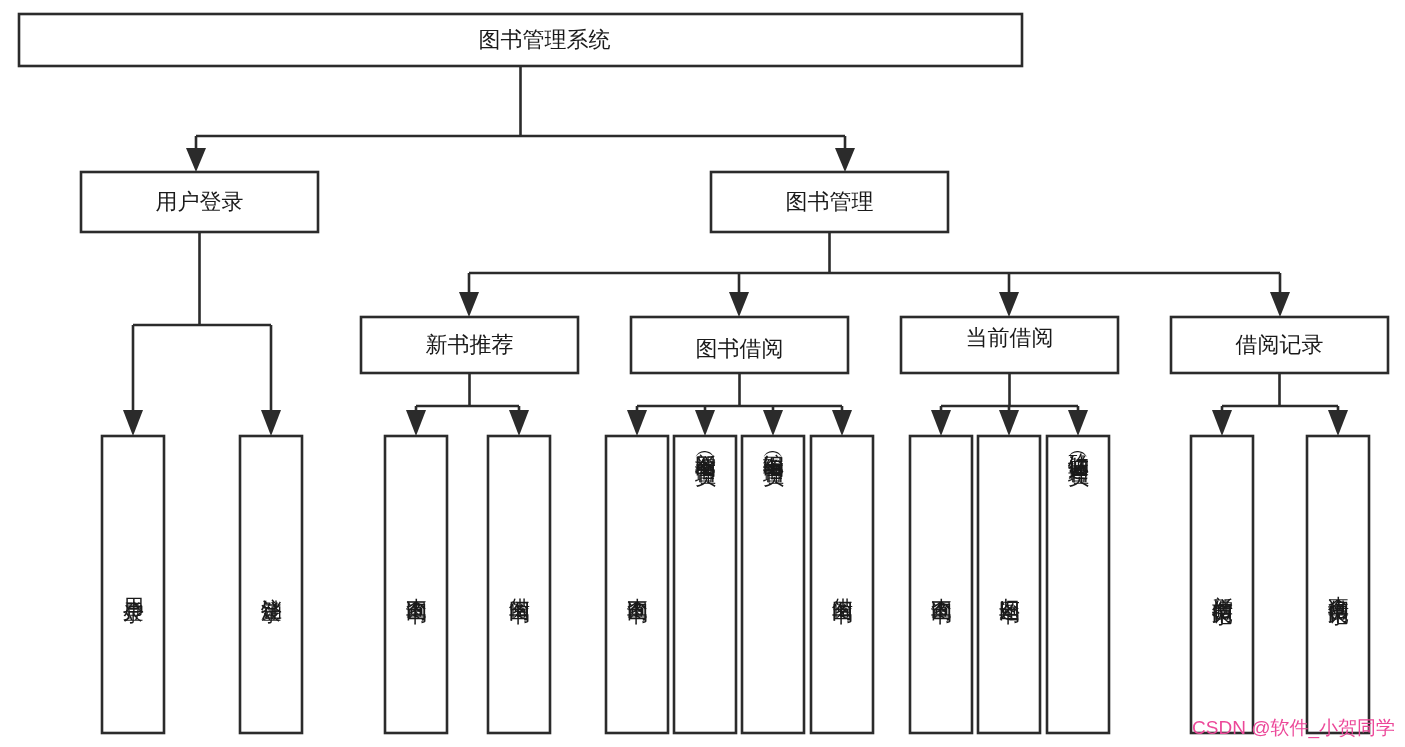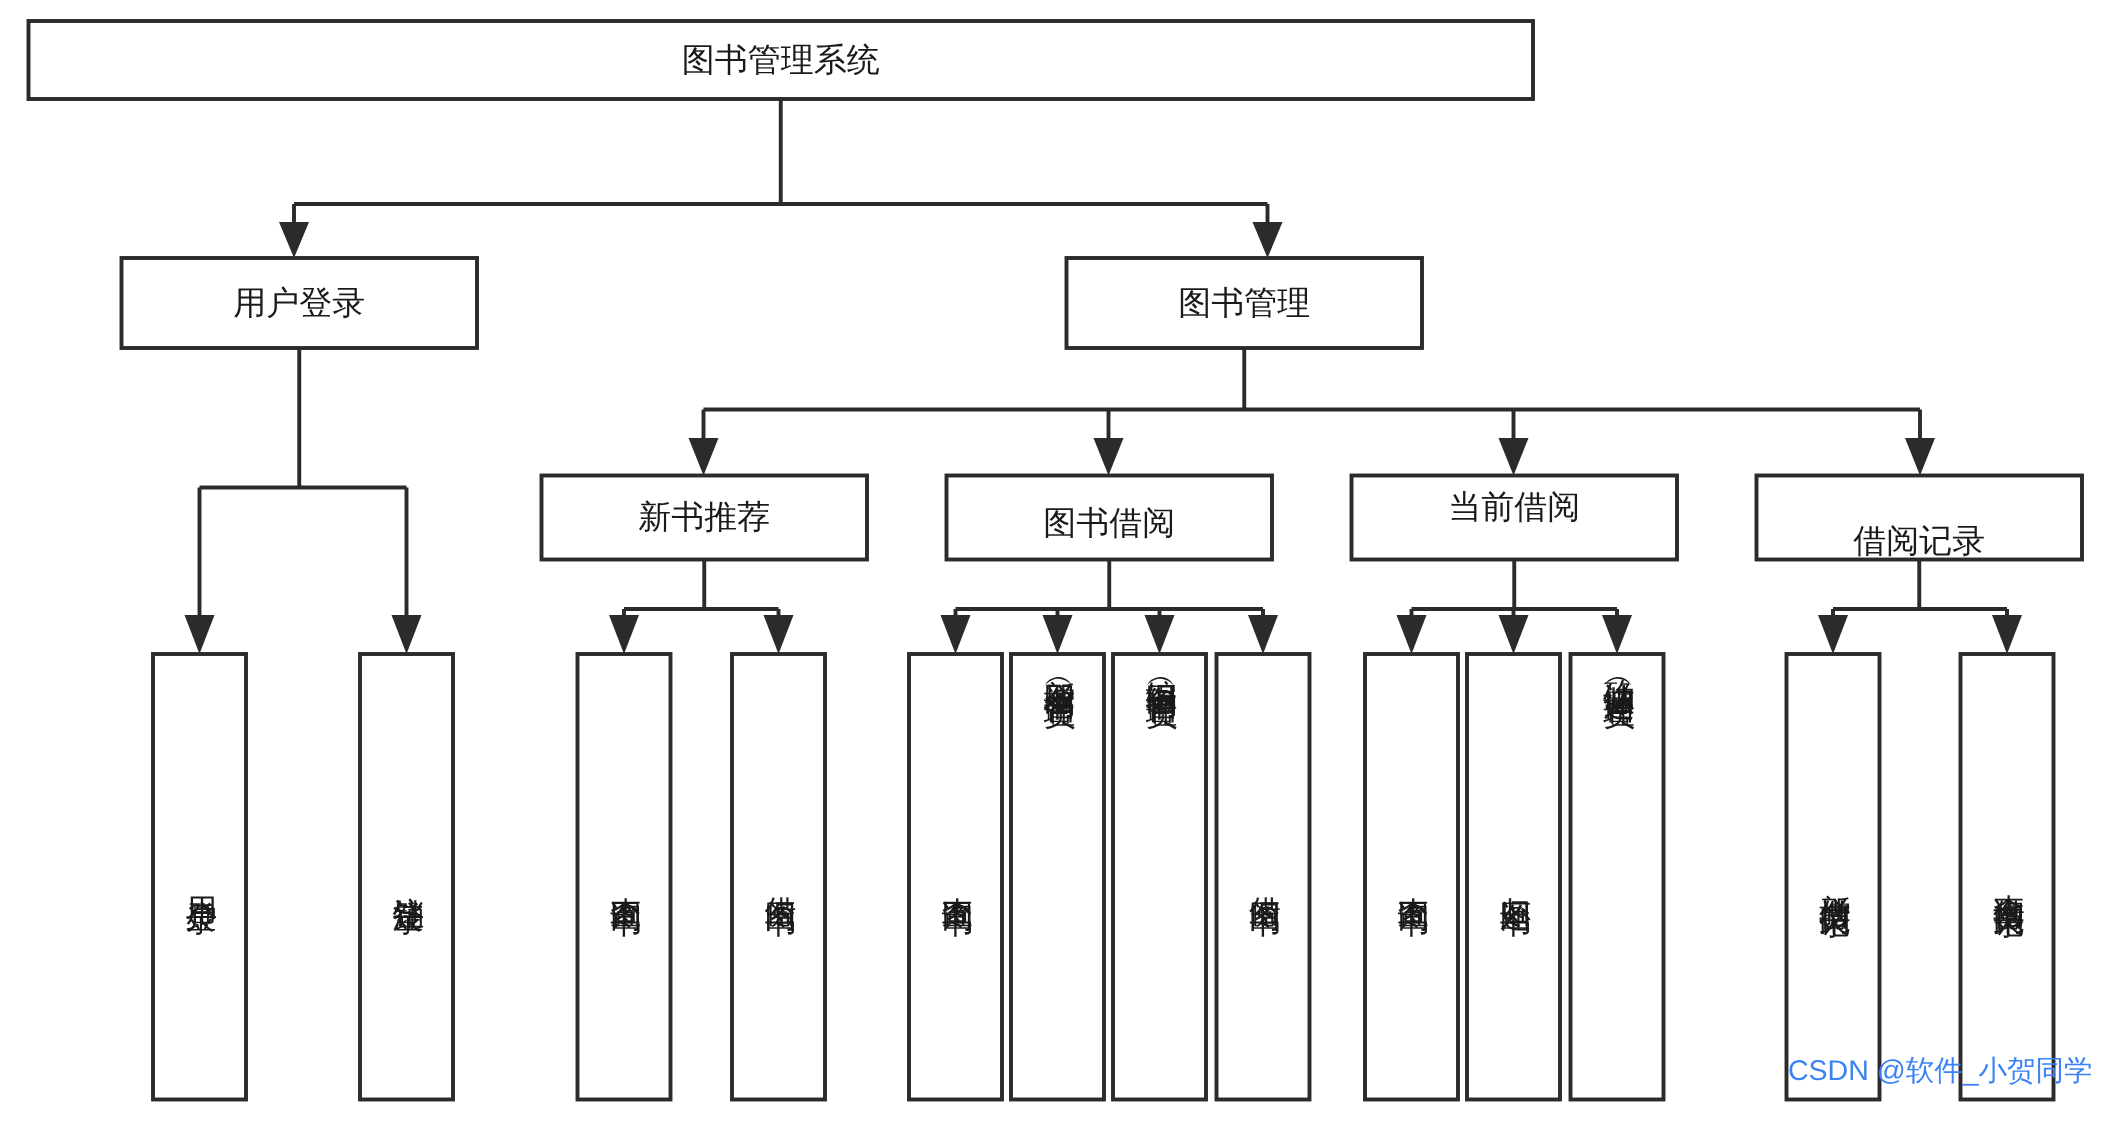--- a/index.html
+++ b/index.html
@@ -68,24 +68,24 @@
   }
   .hlabel-text {
     font-family: "Liberation Sans", "DejaVu Sans", sans-serif;
     font-size: 22px;
     color: #1a1a1a;
     white-space: nowrap;
   }
   #watermark {
     position: absolute;
     right: 10px;
-    bottom: 20px;
+    bottom: 6px;
     font-family: "Liberation Sans", "DejaVu Sans", sans-serif;
     font-size: 19px;
-    color: #3b82f6;
+    color: #ec4899;
     white-space: nowrap;
     pointer-events: none;
   }
 </style>
 </head>
 <body>
 
 <div id="diagram-root">
 
   <svg class="flow" viewBox="0 0 1405 747">
@@ -190,41 +190,41 @@
     <rect class="node-box" x="811" y="436" width="62" height="297"></rect>
 
     <rect class="node-box" x="910" y="436" width="62" height="297"></rect>
     <rect class="node-box" x="978" y="436" width="62" height="297"></rect>
     <rect class="node-box" x="1047" y="436" width="62" height="297"></rect>
 
     <rect class="node-box" x="1191" y="436" width="62" height="297"></rect>
     <rect class="node-box" x="1307" y="436" width="62" height="297"></rect>
   </svg>
 
-  <div class="hlabel-wrap" style="left:19px; top:14px; width:1003px; height:52px;">
+  <div class="hlabel-wrap" style="left:19px; top:14px; width:1003px; height:52px;padding-left:24px;">
     <span class="hlabel-text">图书管理系统</span>
   </div>
 
   <div class="hlabel-wrap" style="left:81px; top:172px; width:237px; height:60px;">
     <span class="hlabel-text">用户登录</span>
   </div>
   <div class="hlabel-wrap" style="left:361px; top:317px; width:217px; height:56px;">
     <span class="hlabel-text">新书推荐</span>
   </div>
 
   <div class="hlabel-wrap" style="left:711px; top:172px; width:237px; height:60px;">
     <span class="hlabel-text">图书管理</span>
   </div>
   <div class="hlabel-wrap" style="left:631px; top:317px; width:217px; height:64px;">
     <span class="hlabel-text">图书借阅</span>
   </div>
   <div class="hlabel-wrap" style="left:901px; top:317px; width:217px; height:41px;">
     <span class="hlabel-text">当前借阅</span>
   </div>
-  <div class="hlabel-wrap" style="left:1171px; top:317px; width:217px; height:56px;margin-top:16px;">
+  <div class="hlabel-wrap" style="left:1171px; top:317px; width:217px; height:56px;">
     <span class="hlabel-text">借阅记录</span>
   </div>
 
   <div class="vlabel-wrap" style="left:102px; top:436px; width:62px; height:297px;">
     <span class="vlabel-text">用户登录</span>
   </div>
   <div class="vlabel-wrap" style="left:240px; top:436px; width:62px; height:297px;">
     <span class="vlabel-text">注销登录</span>
   </div>
 

